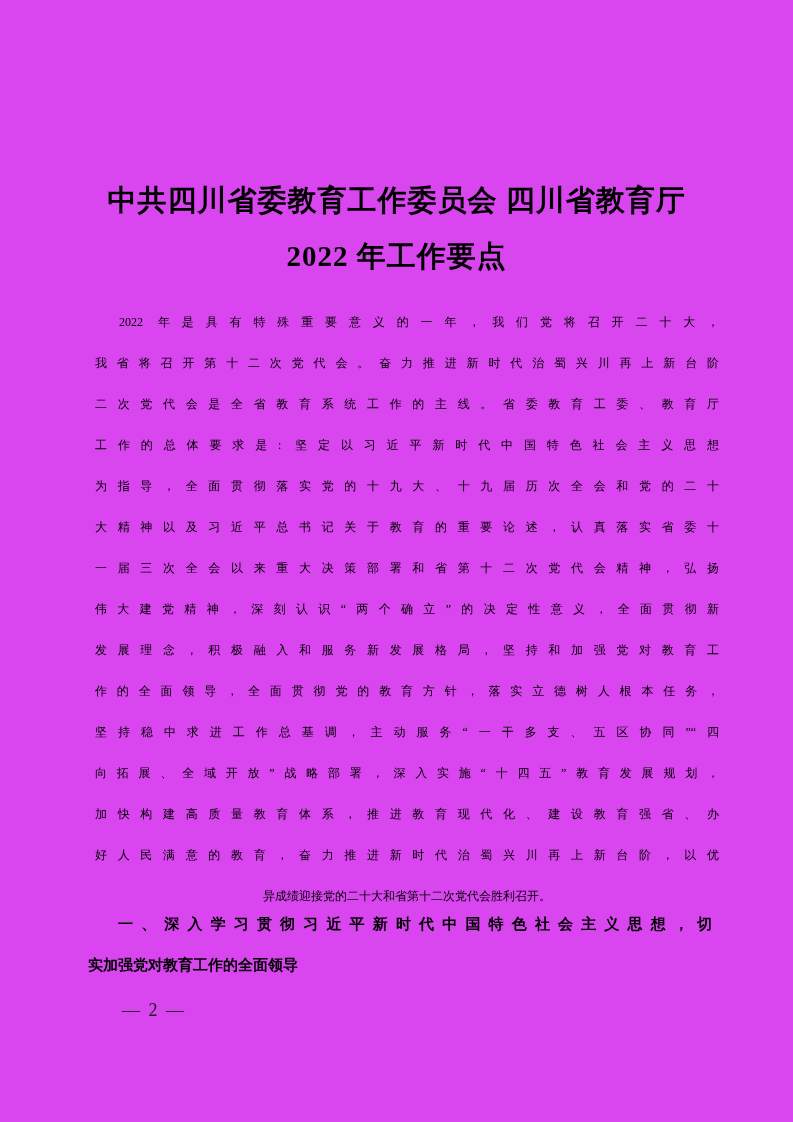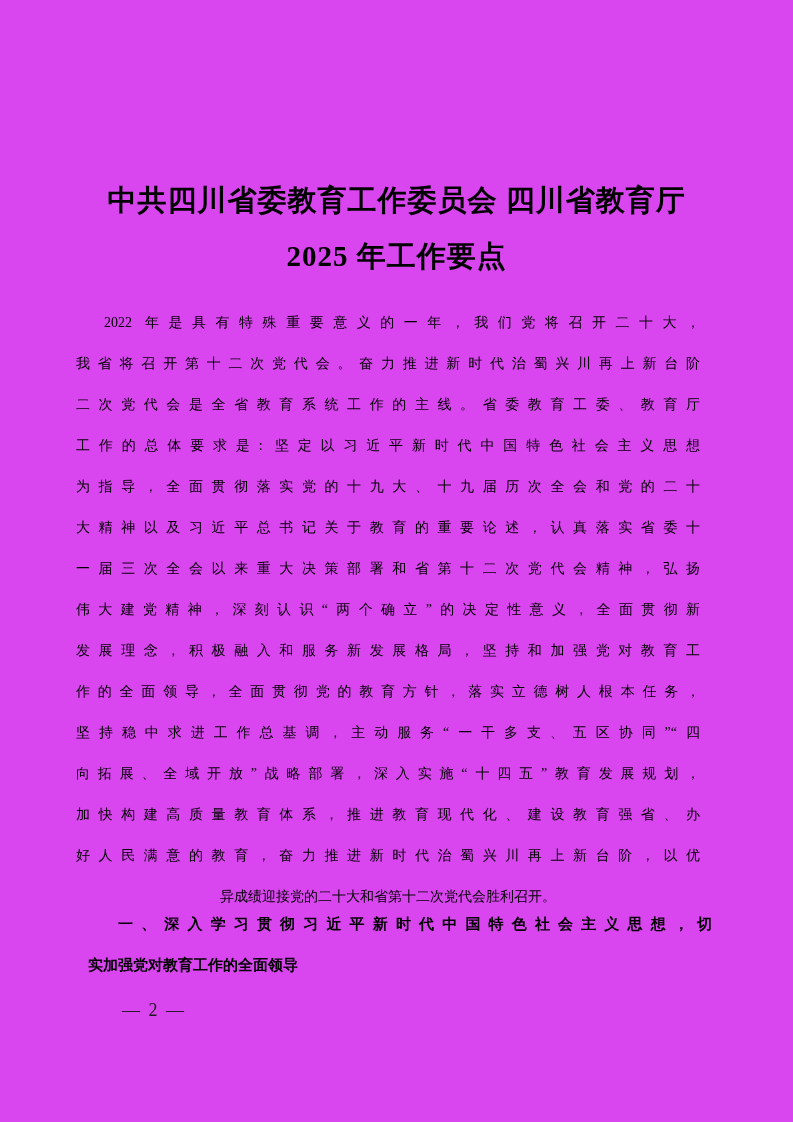--- a/index.html
+++ b/index.html
@@ -24,23 +24,23 @@
     text-align: center;
     font-weight: bold;
     font-size: 29px;
     line-height: 56px;
     letter-spacing: 1px;
     font-family: "Liberation Serif", "DejaVu Serif", serif;
   }
   .doc-body {
     position: absolute;
     top: 302px;
-    left: 76px;
+    left: 95px;
     width: 624px;
-    font-size: 14px;
+    font-size: 12px;
     line-height: 41px;
     font-family: "Liberation Serif", "DejaVu Serif", serif;
   }
   .body-line {
     width: 624px;
     white-space: nowrap;
     text-align: center;
   }
   .body-line.just {
     white-space: normal;
@@ -77,21 +77,21 @@
     color: #1a1a1a;
   }
 </style>
 </head>
 <body>
 
 <div class="page">
 
   <div class="doc-title">
     <div>中共四川省委教育工作委员会 四川省教育厅</div>
-    <div>2025 年工作要点</div>
+    <div>2022 年工作要点</div>
   </div>
 
   <div class="doc-body">
     <div class="body-line just indent">2022 年是具有特殊重要意义的一年，我们党将召开二十大，</div>
     <div class="body-line just">我省将召开第十二次党代会。奋力推进新时代治蜀兴川再上新台阶</div>
     <div class="body-line just">二次党代会是全省教育系统工作的主线。省委教育工委、教育厅</div>
     <div class="body-line just">工作的总体要求是: 坚定以习近平新时代中国特色社会主义思想</div>
     <div class="body-line just">为指导，全面贯彻落实党的十九大、十九届历次全会和党的二十</div>
     <div class="body-line just">大精神以及习近平总书记关于教育的重要论述，认真落实省委十</div>
     <div class="body-line just">一届三次全会以来重大决策部署和省第十二次党代会精神，弘扬</div>

